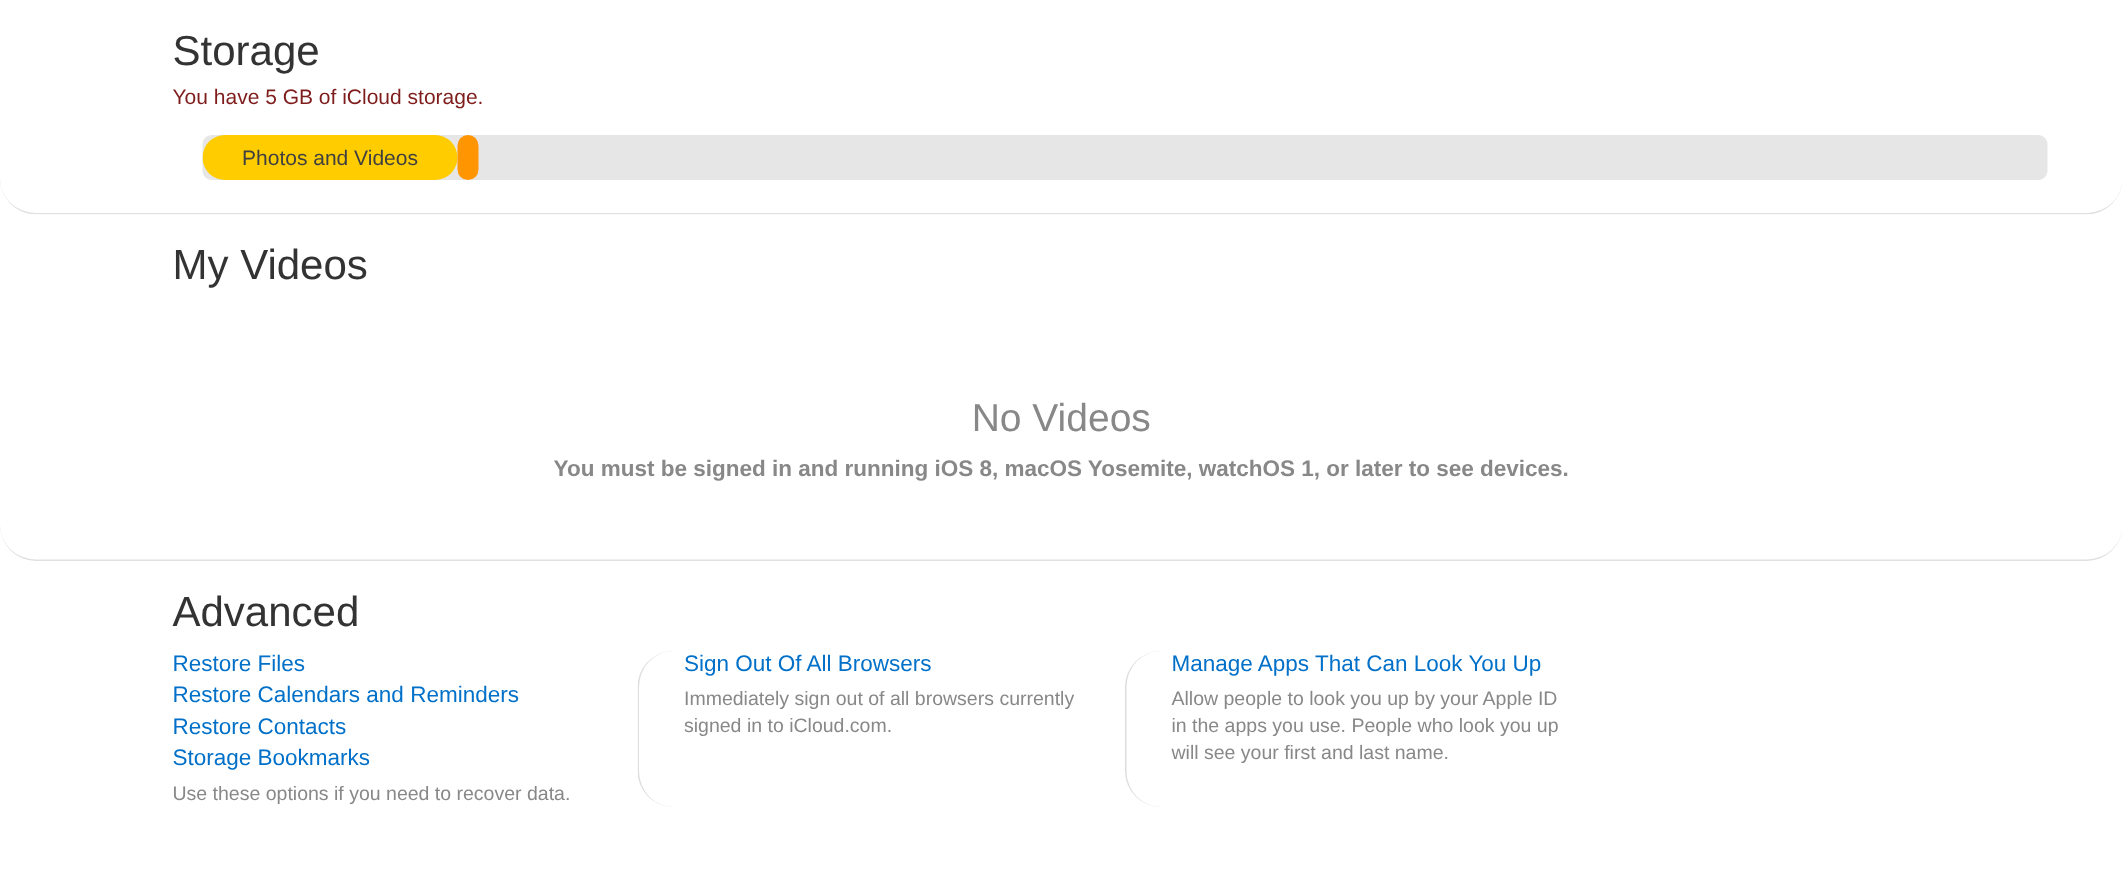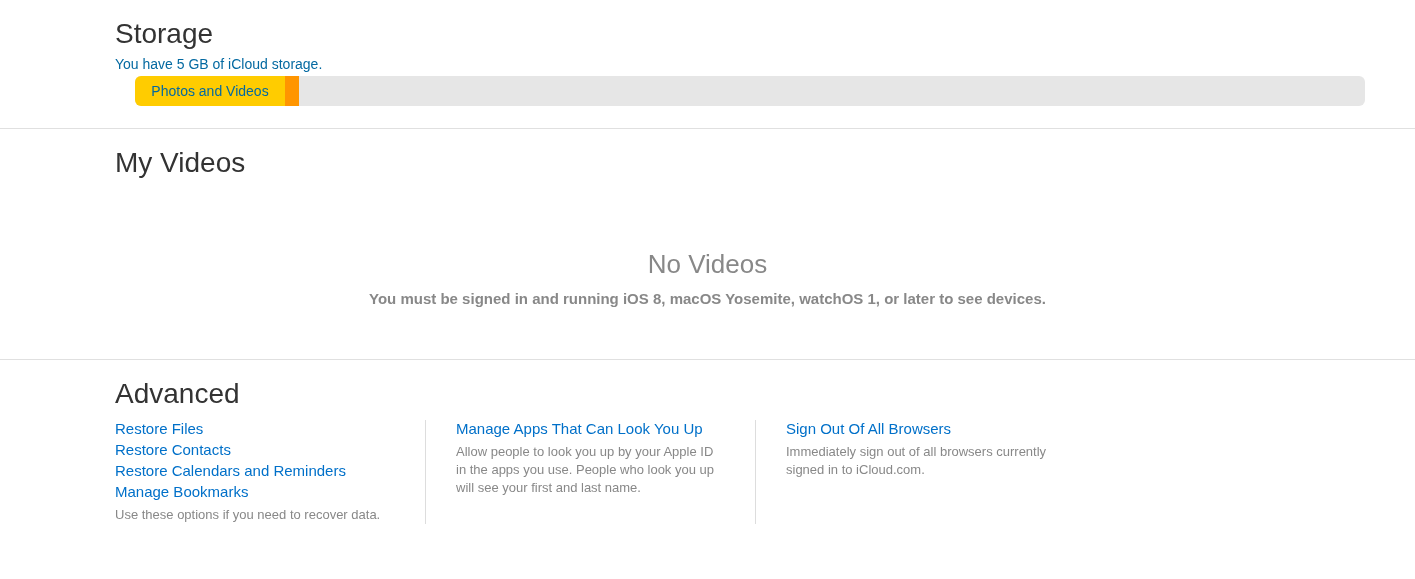--- a/index.html
+++ b/index.html
@@ -1,15 +1,15 @@
 <!DOCTYPE html>
 <html><head>
 <meta charset="utf-8">
 <style>
-  * { box-sizing: border-box; margin: 0; padding: 0; }
+  * { box-sizing: border-box; margin: 0; padding: 0; border-radius: 24px; }
   body {
     font-family: -apple-system, BlinkMacSystemFont, "Helvetica Neue", Helvetica, Arial, sans-serif;
     background: #fff;
     color: #333;
     width: 1415px;
   }
   .section {
     padding: 18px 0 22px 0;
     border-bottom: 1px solid #e0e0e0;
   }
@@ -18,43 +18,43 @@
     padding-right: 50px;
   }
   h2.section-title {
     font-size: 28px;
     font-weight: 400;
     color: #333;
     margin-bottom: 6px;
   }
   .subtext {
     font-size: 14px;
-    color: #0369a1;
-    margin-bottom: 4px;
+    color: #7f1d1d;
+    margin-bottom: 18px;
   }
   .storage-bar {
     position: relative;
     height: 30px;
     background: #e6e6e6;
     border-radius: 6px;
     overflow: hidden;
     display: flex;
     align-items: stretch;
     margin-left: 135px;
     margin-right: 50px;
   }
   .seg {
     height: 100%;
     display: flex;
     align-items: center;
     justify-content: center;
     font-size: 14px;
     white-space: nowrap;
   }
-  .seg.photos { background: #ffcc00; color: #0369a1; width: 150px; }
+  .seg.photos { background: #ffcc00; color: #404040; width: 170px; }
   .seg.docs   { background: #ff9500; width: 14px; }
   .seg.avail  { flex: 1; color: #888; justify-content: center; }
   
   .devices-empty {
     text-align: center;
     margin-top: 70px;
     margin-bottom: 30px;
   }
   .devices-empty .big {
     font-size: 26px;
@@ -124,28 +124,28 @@
     <div class="small">You must be signed in and running iOS 8, macOS Yosemite, watchOS 1, or later to see devices.</div>
   </div>
 </div>
 
 <div class="section last">
   <div class="inner">
     <h2 class="section-title">Advanced</h2>
     <div class="adv-cols">
       <div class="adv-col c1">
         <a class="link">Restore Files</a>
+        <a class="link">Restore Calendars and Reminders</a>
         <a class="link">Restore Contacts</a>
-        <a class="link">Restore Calendars and Reminders</a>
-        <a class="link">Manage Bookmarks</a>
+        <a class="link">Storage Bookmarks</a>
         <div class="desc">Use these options if you need to recover data.</div>
+      </div>
+      <div class="adv-col c2">
+        <a class="link">Sign Out Of All Browsers</a>
+        <div class="desc">Immediately sign out of all browsers currently signed in to iCloud.com.</div>
       </div>
       <div class="adv-col c3">
         <a class="link">Manage Apps That Can Look You Up</a>
         <div class="desc">Allow people to look you up by your Apple ID in the apps you use. People who look you up will see your first and last name.</div>
-      </div>
-      <div class="adv-col c2">
-        <a class="link">Sign Out Of All Browsers</a>
-        <div class="desc">Immediately sign out of all browsers currently signed in to iCloud.com.</div>
       </div>
     </div>
   </div>
 </div>
 
 </body></html>

